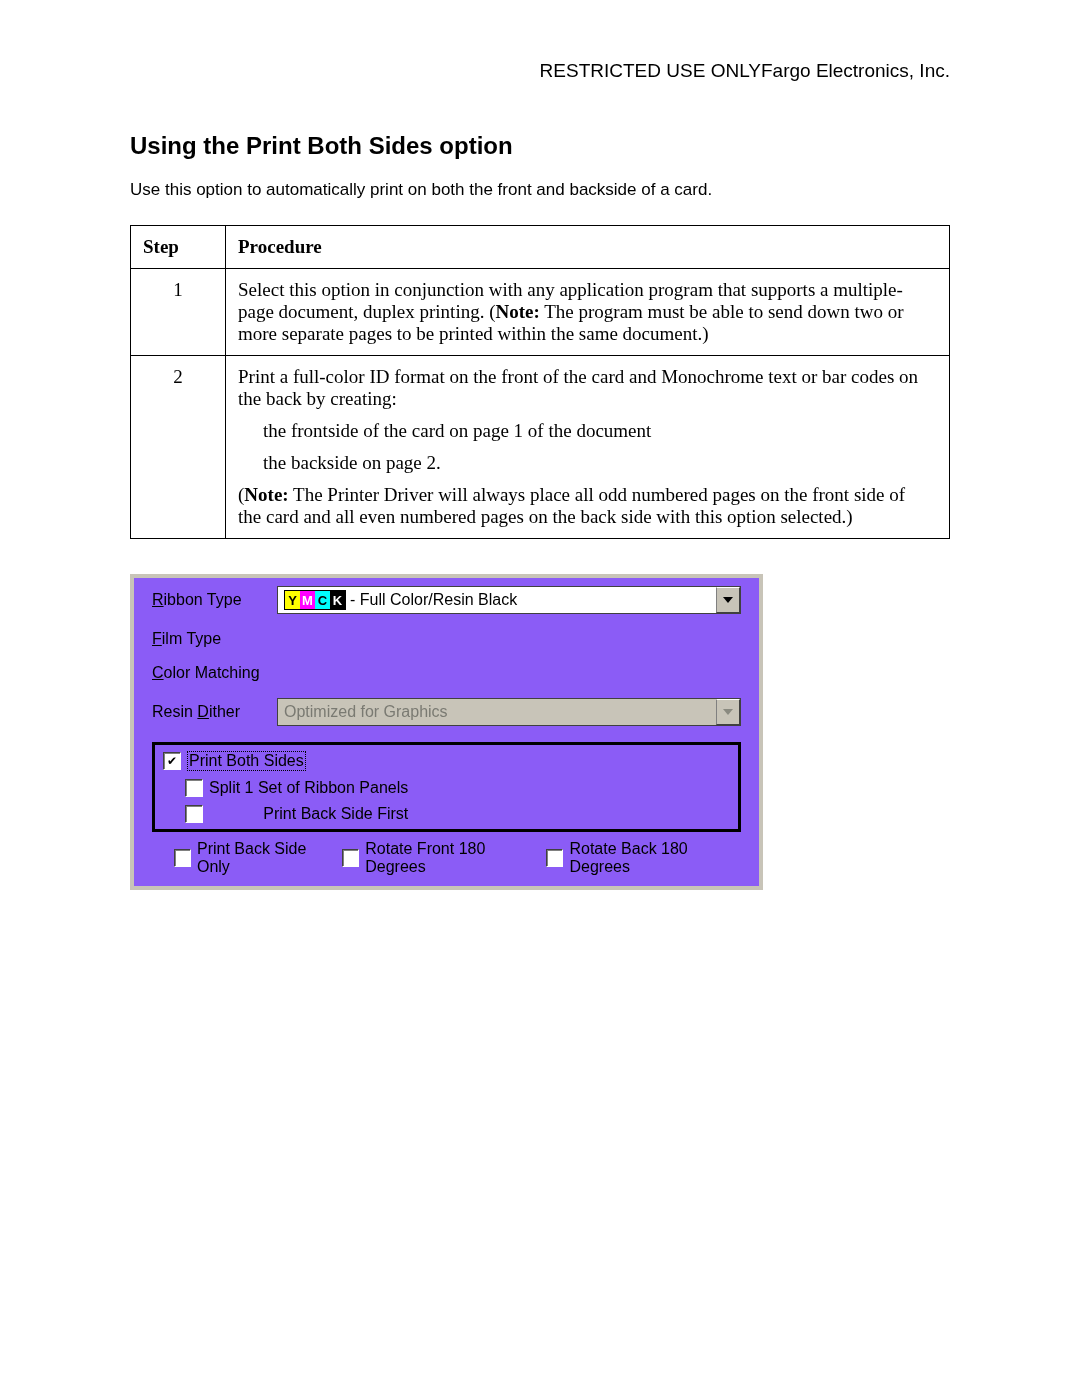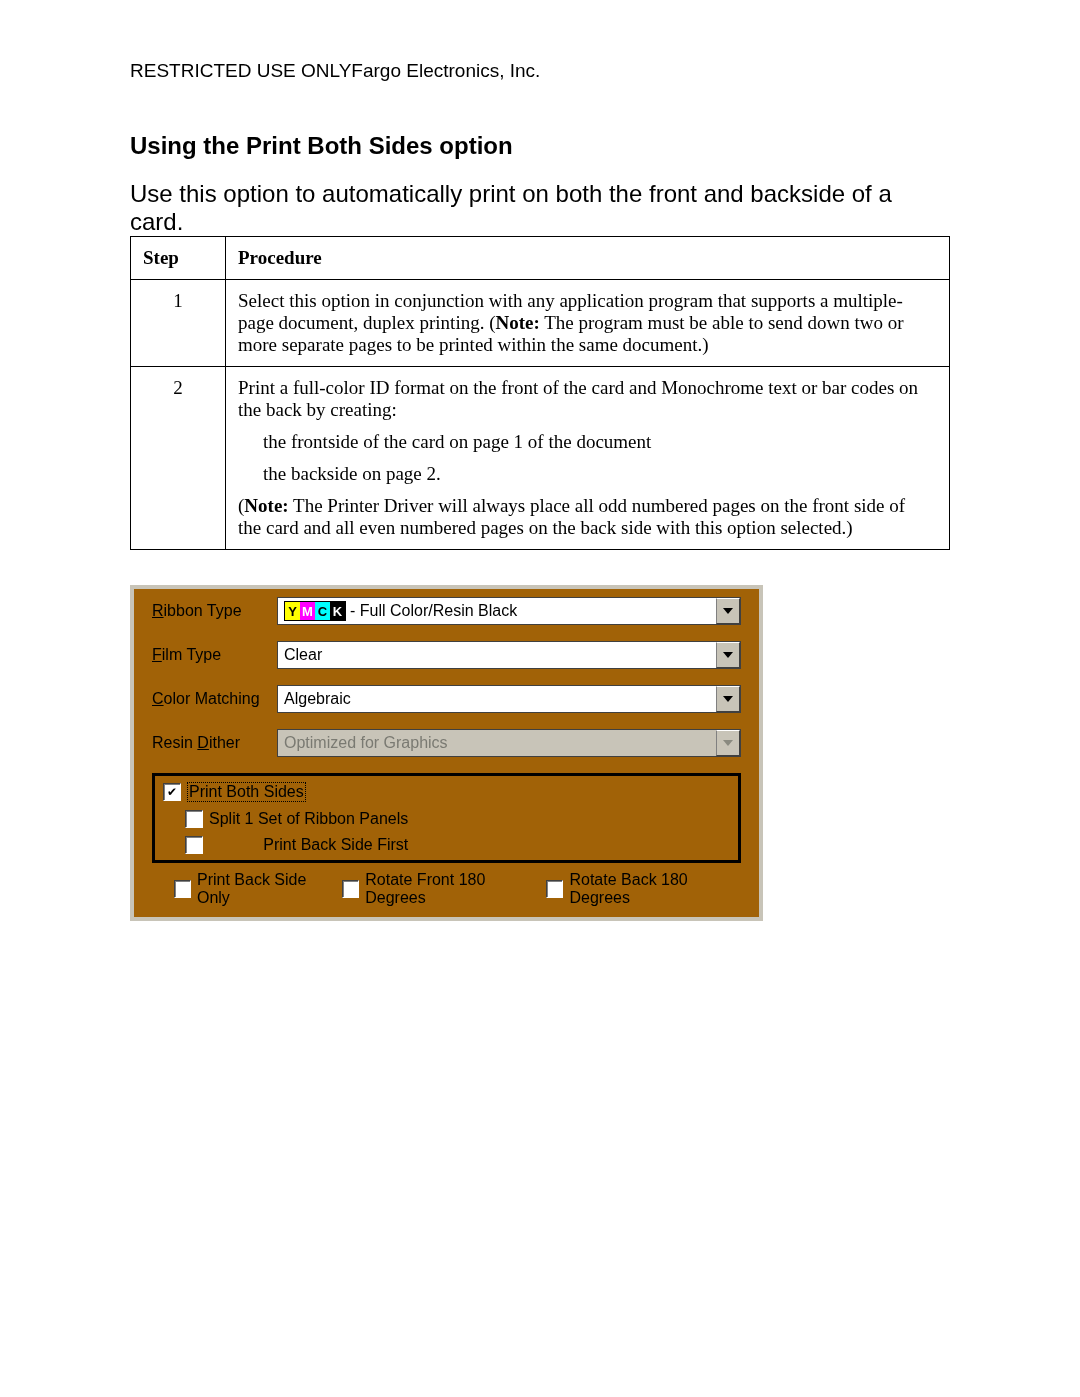--- a/index.html
+++ b/index.html
@@ -12,31 +12,32 @@
   }
   .page {
     padding: 60px 130px 60px 130px;
     box-sizing: border-box;
     width: 1080px;
     height: 1397px;
     position: relative;
   }
   .header-row {
     display: flex;
-    justify-content: flex-start;
+    justify-content: flex-end;
     font-size: 19px;
     margin-bottom: 50px;
   }
   h2.section-title {
     font-size: 24px;
     font-weight: bold;
     margin: 15px 0 20px 0;
   }
   .intro {
-    font-size: 24px;
+    font-size: 17px;
+    margin-bottom: 25px;
   }
   table.proc {
     border-collapse: collapse;
     width: 100%;
     font-size: 19px;
     font-family: Liberation Serif, serif;
   }
   table.proc th, table.proc td {
     border: 1px solid #000;
     padding: 10px 12px;
@@ -47,21 +48,21 @@
   table.proc td.step-num { text-align: center; }
   .note-label { font-weight: bold; }
   .proc p { margin: 0 8px 10px 0; }
   .proc p:last-child { margin-bottom: 0; }
   .indent { padding-left: 25px; }
 
   
   .dialog {
     margin-top: 35px;
     width: 625px;
-    background: #a16207;
+    background: #8b5cf6;
     border: 4px solid #c8c4b8;
     font-family: Tahoma, "MS Sans Serif", Arial, sans-serif;
     font-size: 16px;
   }
   .dlg-row {
     display: flex;
     align-items: center;
     padding: 8px 18px;
   }
   .dlg-label {
@@ -212,41 +213,25 @@
               <path d="M0 0 L10 0 L5 6 Z" fill="#000"></path>
             </svg>
         </div>
       </div>
     </div>
 
     <div class="dlg-row">
       <div class="dlg-label">
         <span class="ul">F</span><span>ilm Type</span>
       </div>
-      <div class="combo">
-        <div class="combo-text">Clear</div>
-        <div class="combo-btn">
-          <svg viewBox="0 0 10 6">
-              <path d="M0 0 L10 0 L5 6 Z" fill="#000"></path>
-            </svg>
-        </div>
-      </div>
     </div>
 
     <div class="dlg-row">
       <div class="dlg-label">
         <span class="ul">C</span><span>olor Matching</span>
-      </div>
-      <div class="combo">
-        <div class="combo-text">Algebraic</div>
-        <div class="combo-btn">
-          <svg viewBox="0 0 10 6">
-              <path d="M0 0 L10 0 L5 6 Z" fill="#000"></path>
-            </svg>
-        </div>
       </div>
     </div>
 
     <div class="dlg-row">
       <div class="dlg-label">
         <span>Resin </span><span class="ul">D</span><span>ither</span>
       </div>
       <div class="combo disabled">
         <div class="combo-text">Optimized for Graphics</div>
         <div class="combo-btn">

